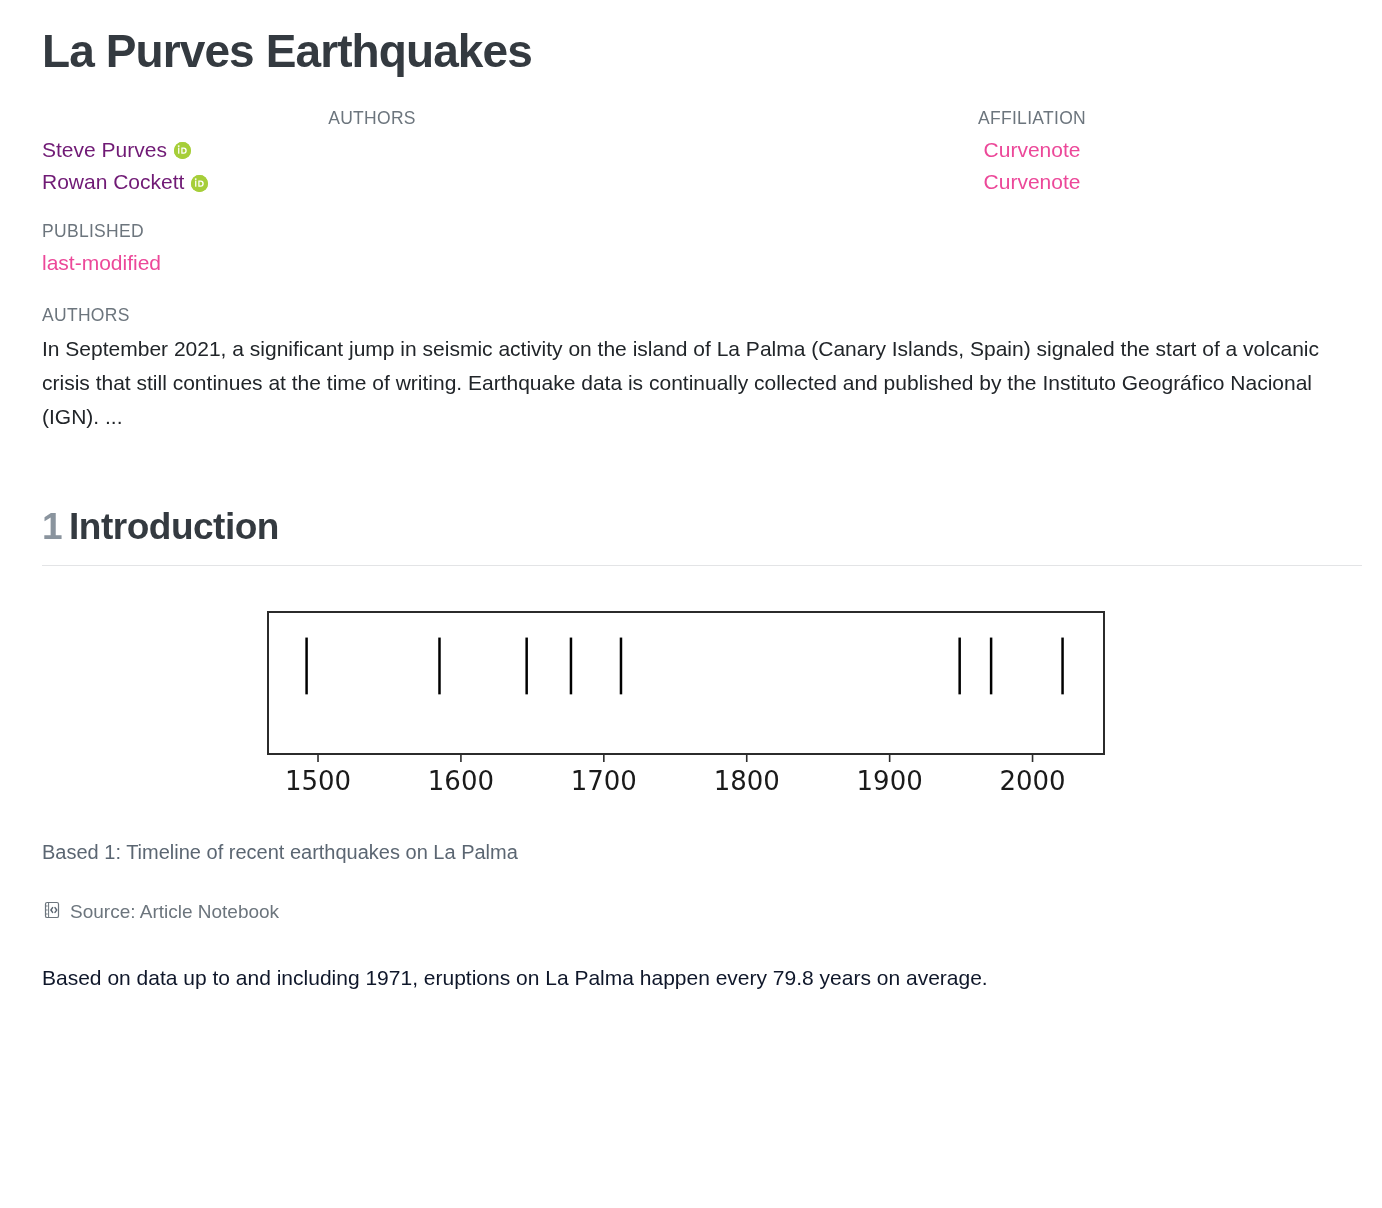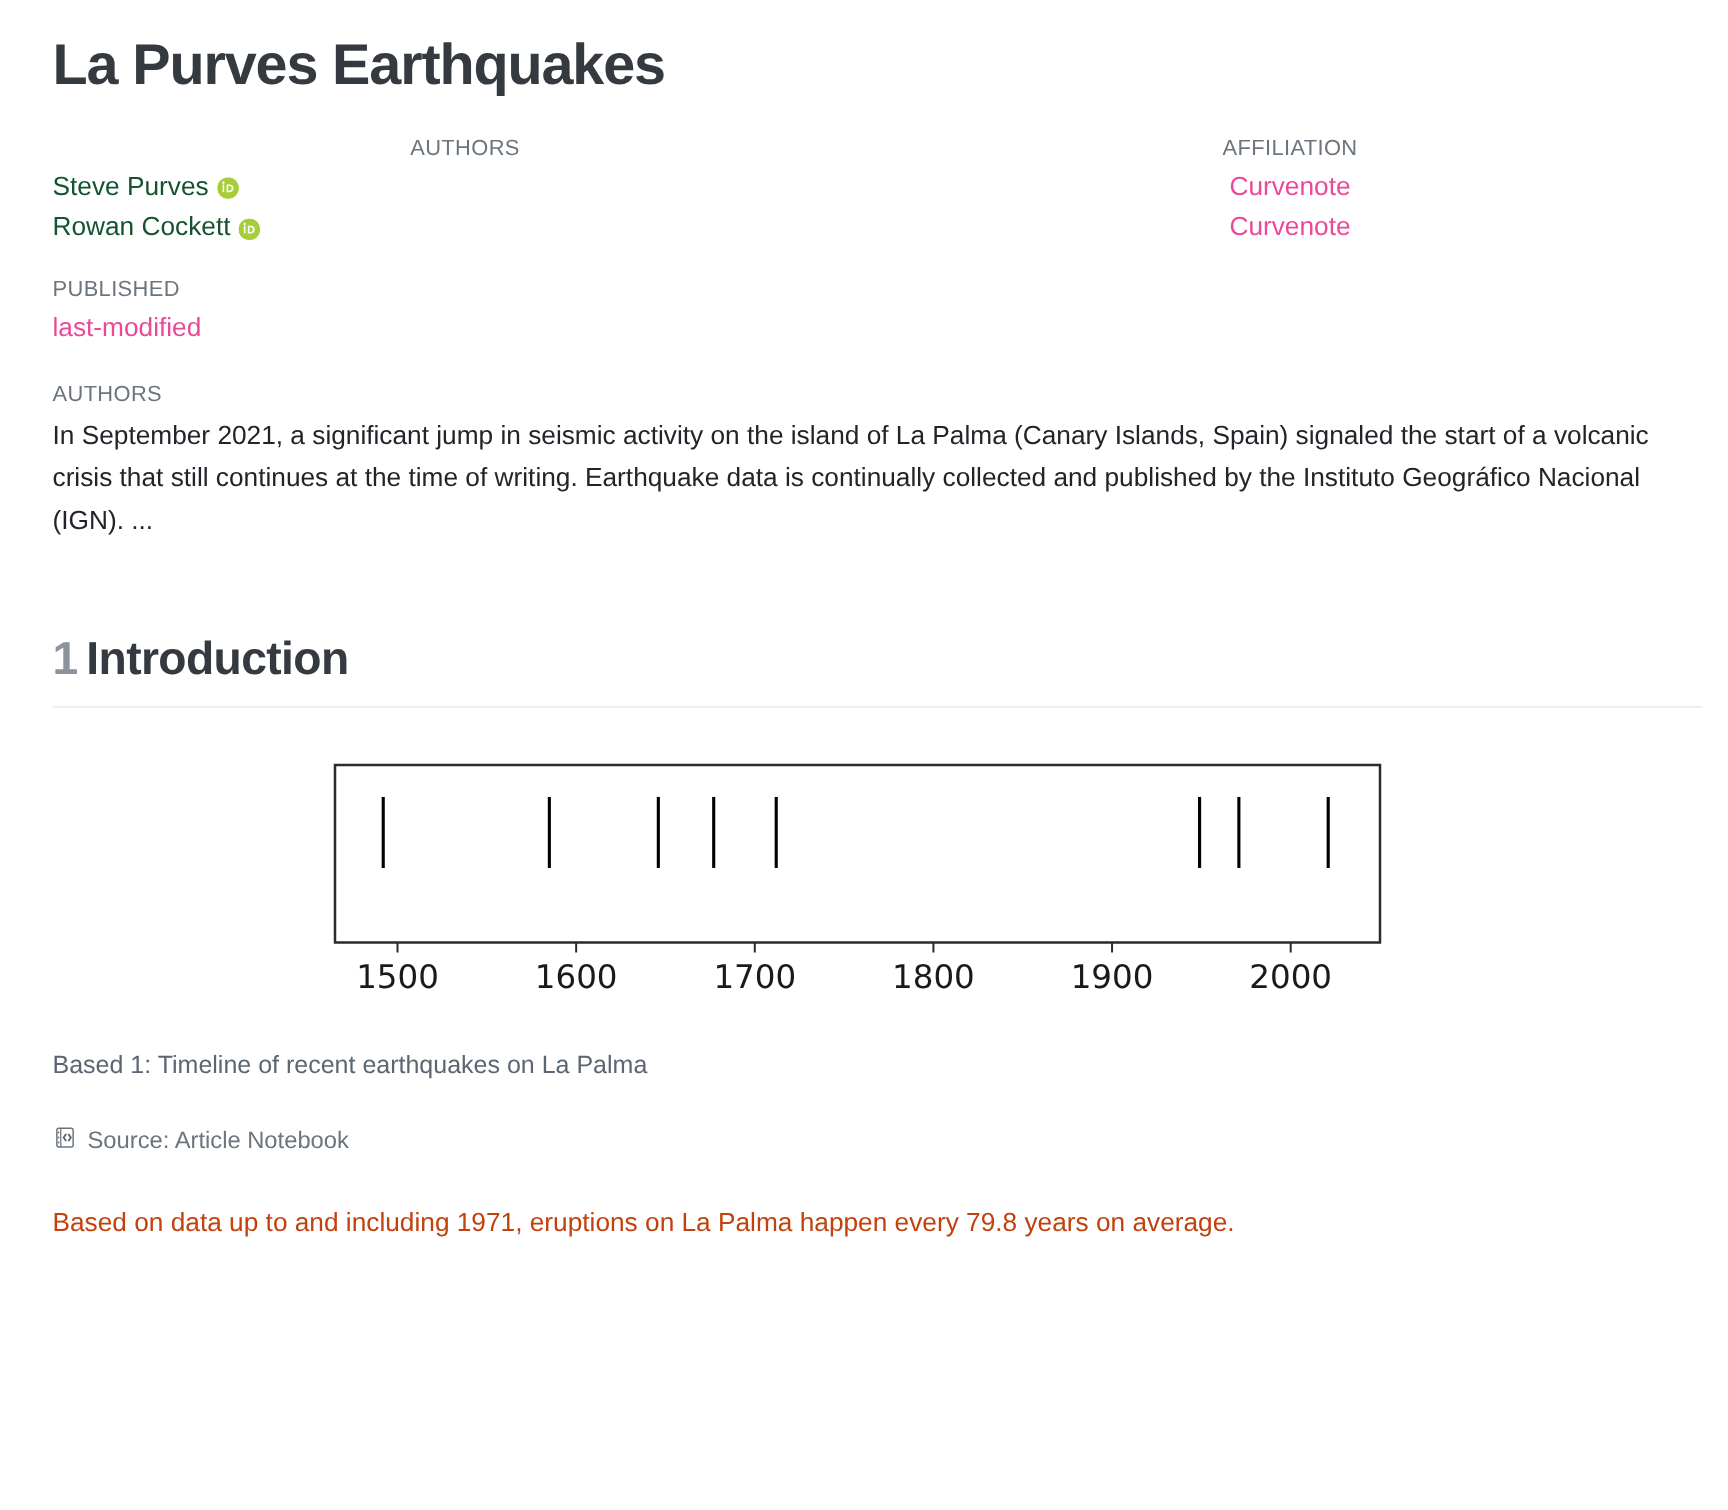--- a/index.html
+++ b/index.html
@@ -41,21 +41,21 @@
 
   .meta-label {
     font-size: 17.5px;
     font-weight: 400;
     color: #6c757d;
     letter-spacing: 0.3px;
     margin-bottom: 6px;
   }
   .meta-value {
     font-size: 21px;
-    color: #14532d;
+    color: #701a75;
     line-height: 1.45;
     display: flex;
     align-items: center;
     gap: 7px;
     margin-bottom: 2px;
   }
   .meta-value-plain {
     font-size: 21px;
     color: #ec4899;
     line-height: 1.45;
@@ -131,21 +131,21 @@
     margin-top: 34px;
     font-size: 19px;
     color: #6c757d;
   }
   .nb-icon { display: block; flex: 0 0 auto; }
 
   
   .body-paragraph {
     font-size: 21px;
     line-height: 1.62;
-    color: #c2410c;
+    color: #0f172a;
     margin-top: 36px;
     max-width: 1270px;
   }
 </style>
 </head>
 <body>
 
 <div class="page">
 
   <h1 class="doc-title">La Purves Earthquakes</h1>

